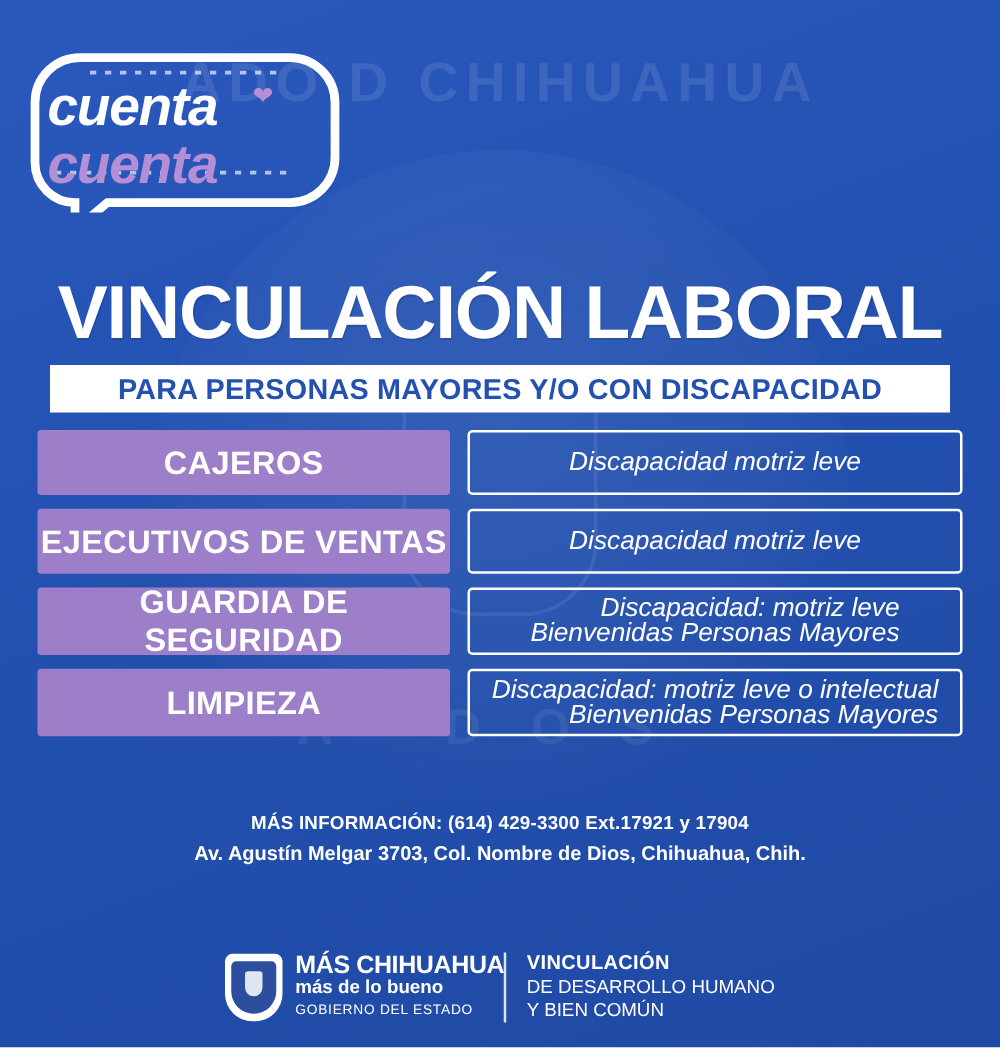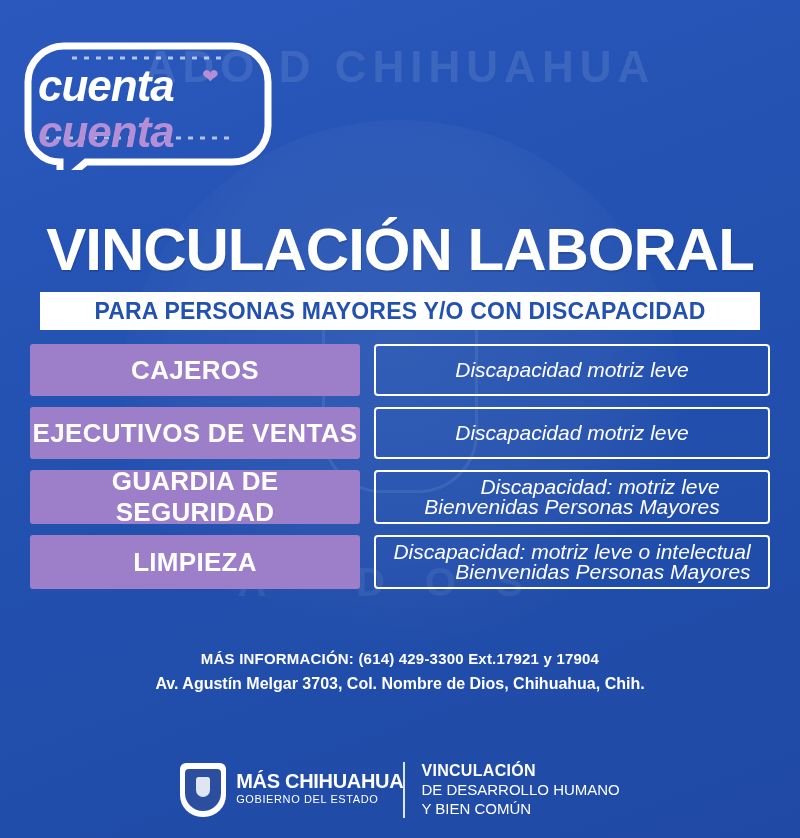--- a/index.html
+++ b/index.html
@@ -324,20 +324,21 @@
   </div>
 
   <div class="footer">
     <div class="footer-shield">
       <div class="shield-shape">
           <div class="shield-inner"></div>
         </div>
     </div>
     <div class="footer-brand">
       <div class="fb1">MÁS CHIHUAHUA</div>
+      <div class="fb2">más de lo bueno</div>
       <div class="fb3">GOBIERNO DEL ESTADO</div>
     </div>
     <div class="footer-divider"></div>
     <div class="footer-sec">
       <div class="fs1">VINCULACIÓN</div>
       <div class="fs2">DE DESARROLLO HUMANO</div>
       <div class="fs3">Y BIEN COMÚN</div>
     </div>
   </div>
 

